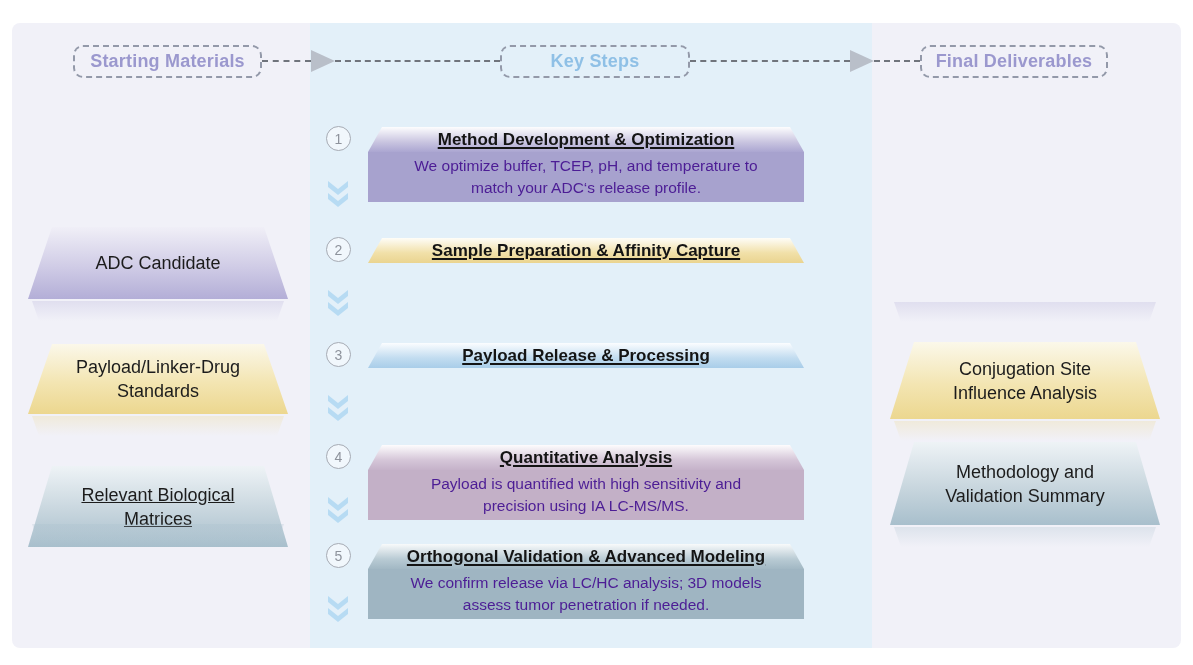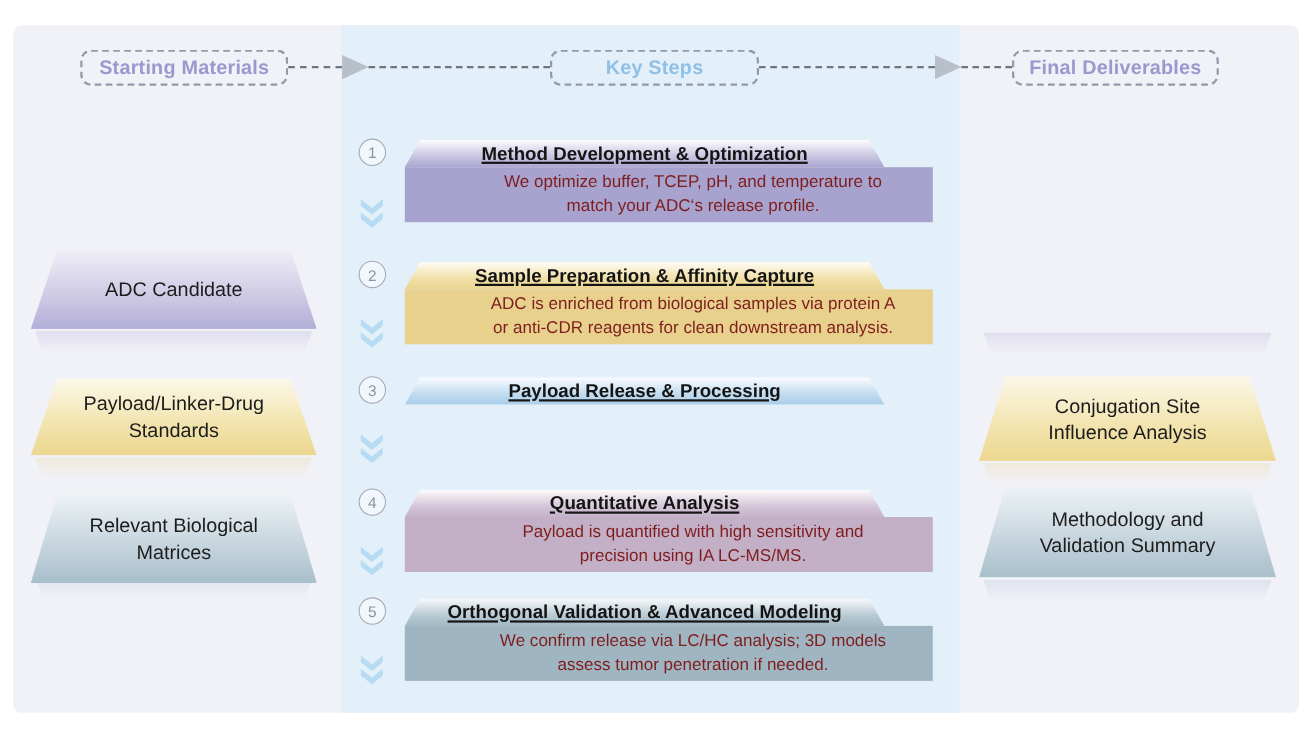--- a/index.html
+++ b/index.html
@@ -34,38 +34,38 @@
   
   .trap { position:absolute; display:flex; align-items:center; justify-content:center;
     text-align:center; font-size:18px; color:#1c1c1c; line-height:24px;
     white-space:pre-line;
     clip-path:polygon(24px 0, calc(100% - 24px) 0, 100% 100%, 0 100%); }
   .trap.purple { background:linear-gradient(180deg,#f0eff7 0%,#d0cce6 55%,#b3aed7 100%); }
   .trap.gold   { background:linear-gradient(180deg,#fbf8ea 0%,#f3e5b2 55%,#ecd78f 100%); }
   .trap.slate  { background:linear-gradient(180deg,#eef3f6 0%,#c8d6de 55%,#a8bfcc 100%); }
   .ltrap { left:28px; width:260px; }
   .rtrap { left:890px; width:270px; }
-  .l1 { top:227px; height:72px; } .l2 { top:344px; height:70px; } .l3 { top:449px; height:81px; }
+  .l1 { top:227px; height:72px; } .l2 { top:344px; height:70px; } .l3 { top:466px; height:81px;text-decoration:underline; }
   .r1 { top:226px; height:74px; } .r2 { top:342px; height:77px; } .r3 { top:442px; height:83px; }
 
   .refl { position:absolute; height:20px; opacity:.5; pointer-events:none;
     clip-path:polygon(0 0, 100% 0, calc(100% - 7px) 100%, 7px 100%); }
   .refl.purple { background:linear-gradient(180deg,rgba(179,174,215,.55),rgba(179,174,215,0)); }
   .refl.gold   { background:linear-gradient(180deg,rgba(236,215,143,.55),rgba(236,215,143,0)); }
   .refl.slate  { background:linear-gradient(180deg,rgba(168,191,204,.55),rgba(168,191,204,0)); }
 
   
   .step-lid { position:absolute; left:368px; width:436px; height:25px;
     display:flex; align-items:center; justify-content:center;
     clip-path:polygon(14px 0, calc(100% - 14px) 0, 100% 100%, 0 100%); }
   .step-lid span { font-weight:bold; font-size:17px; color:#141414;
     text-decoration:underline; text-decoration-thickness:1.5px; text-underline-offset:2px; }
   .step-body { position:absolute; left:368px; width:436px; height:50px;
     display:flex; align-items:center; justify-content:center; text-align:center;
-    color:#7f1d1d; font-size:15.5px; line-height:22px; white-space:pre-line;padding-left:44px; }
+    color:#4c1d95; font-size:15.5px; line-height:22px; white-space:pre-line; }
 
   .lid-purple { background:linear-gradient(180deg,#fdfdfe 0%,#c9c5e0 60%,#aba6d1 100%); }
   .lid-gold   { background:linear-gradient(180deg,#fefdf8 0%,#f1e0a8 60%,#ead490 100%); }
   .lid-blue   { background:linear-gradient(180deg,#fbfdff 0%,#c2dcf0 60%,#a9cde9 100%); }
   .lid-mauve  { background:linear-gradient(180deg,#fdfcfd 0%,#d5c6d8 60%,#c5b2c9 100%); }
   .lid-slate  { background:linear-gradient(180deg,#f8fafb 0%,#b9cbd4 60%,#a2b8c4 100%); }
   .b-purple { background:#a7a2ce; } .b-gold { background:#e8d18d; }
   .b-blue { background:#a6cbe8; }  .b-mauve { background:#c3b0c7; }
   .b-slate { background:#9fb5c2; } 
   .t1 { top:127px; } .t2 { top:238px; } .t3 { top:343px; } .t4 { top:445px; } .t5 { top:544px; }
@@ -132,24 +132,20 @@
     <path d="M1 0 L11 8 L21 0 L21 6 L11 14 L1 6 Z" fill="#b7dbf3"></path>
     <path d="M1 12 L11 20 L21 12 L21 18 L11 26 L1 18 Z" fill="#b7dbf3"></path>
   </svg>
 
   <div class="stepnum n2">
     <span>2</span>
   </div>
   <div class="step-lid lid-gold t2">
     <span>Sample Preparation &amp; Affinity Capture</span>
   </div>
-  <div class="step-body b-gold bt2">
-    <span>ADC is enriched from biological samples via protein A
-or anti-CDR reagents for clean downstream analysis.</span>
-  </div>
   <svg class="chev c2" viewBox="0 0 22 28">
     <path d="M1 0 L11 8 L21 0 L21 6 L11 14 L1 6 Z" fill="#b7dbf3"></path>
     <path d="M1 12 L11 20 L21 12 L21 18 L11 26 L1 18 Z" fill="#b7dbf3"></path>
   </svg>
 
   <div class="stepnum n3">
     <span>3</span>
   </div>
   <div class="step-lid lid-blue t3">
     <span>Payload Release &amp; Processing</span>

